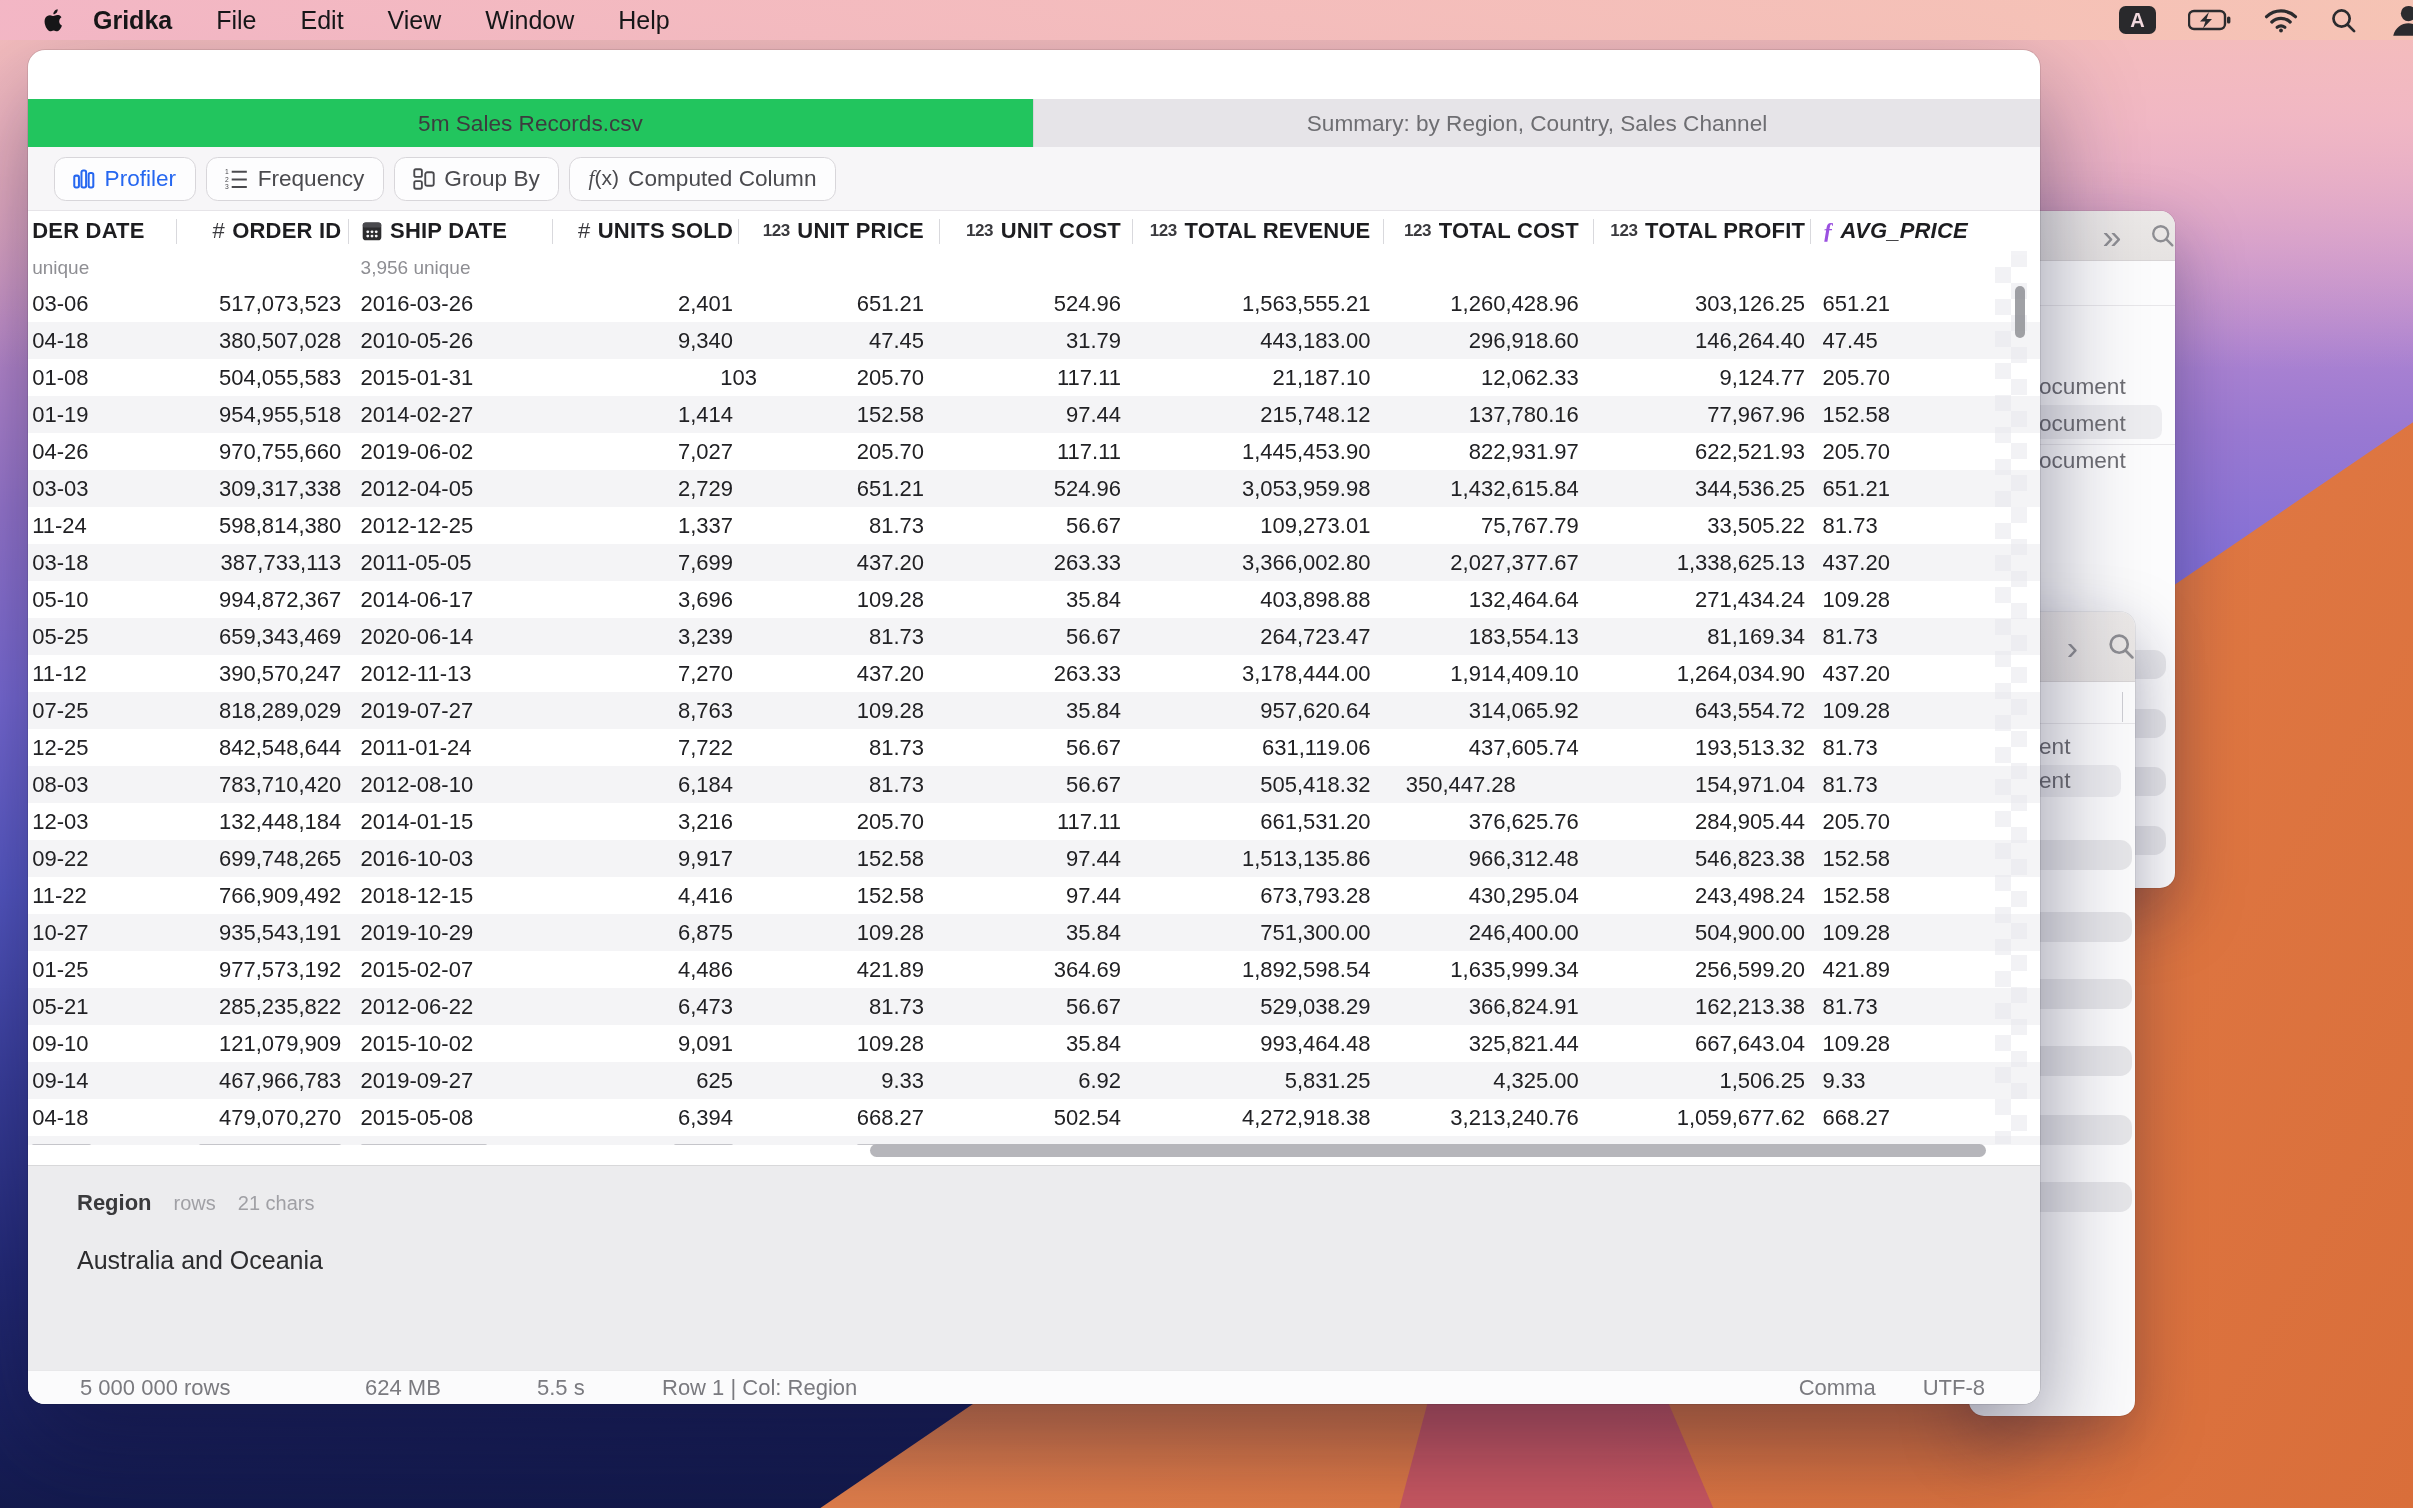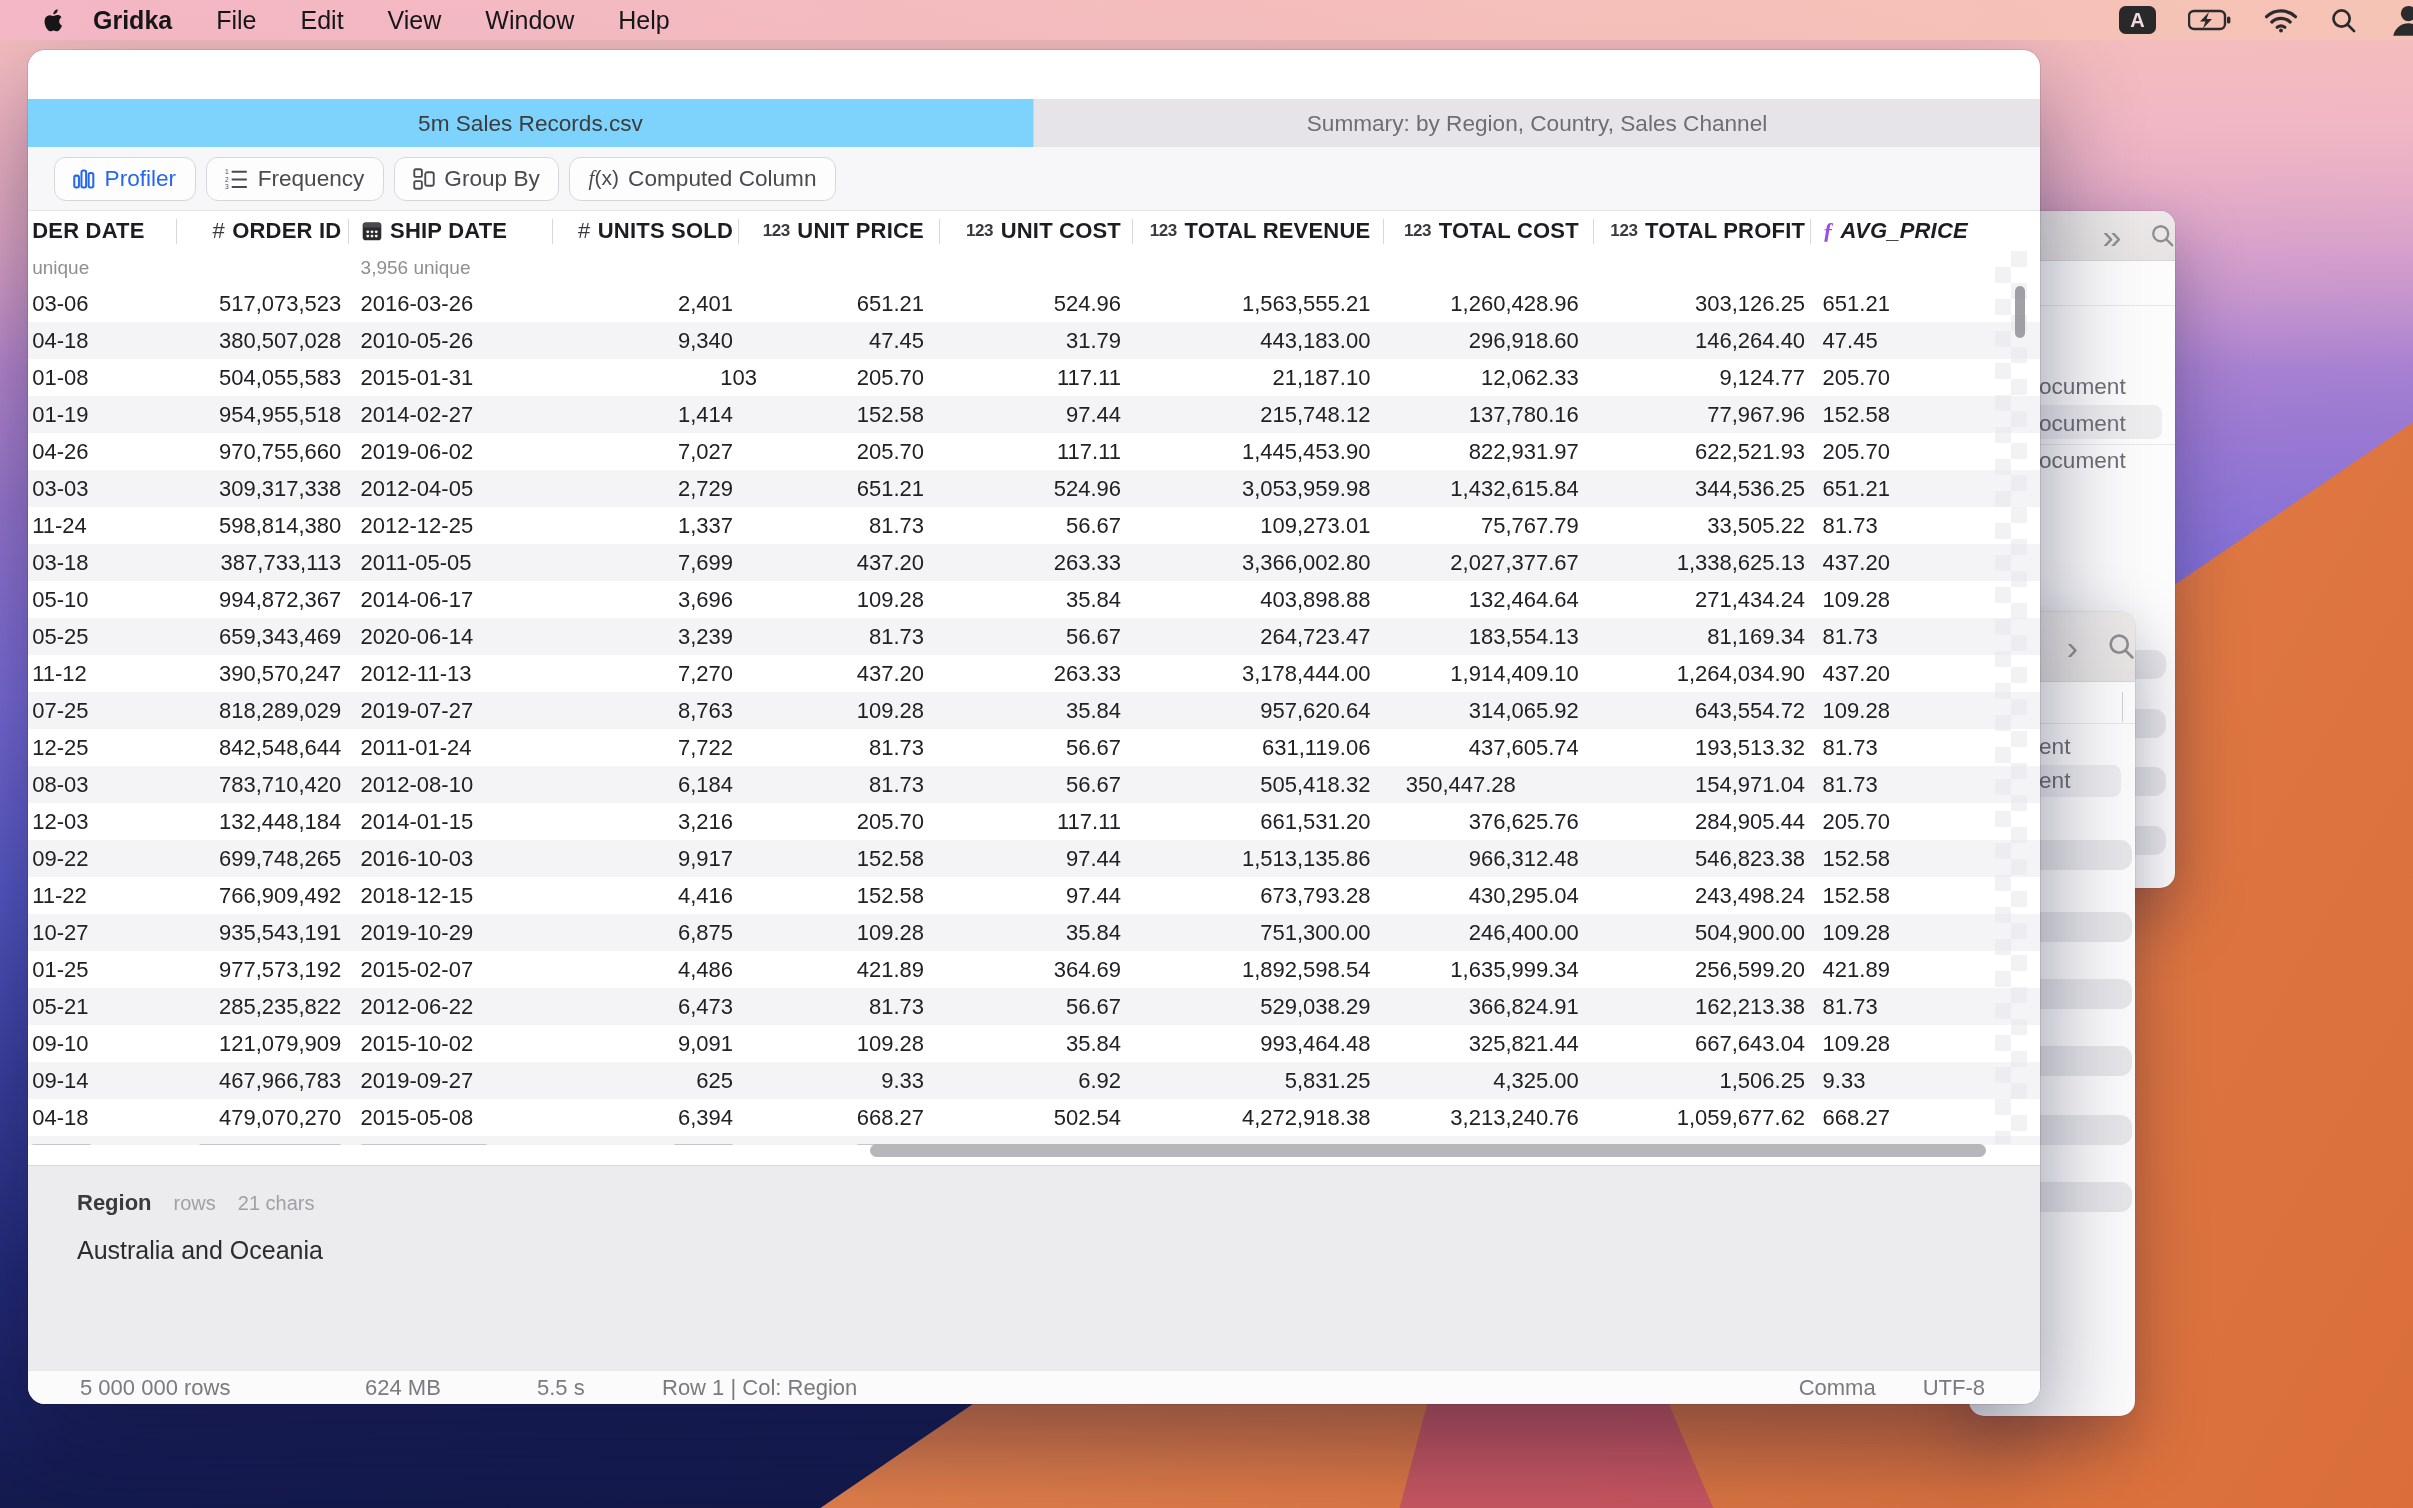--- a/index.html
+++ b/index.html
@@ -49,21 +49,21 @@
   #titlebar{left:0;top:0;width:100%;height:49px;background:#f5f3f6;}
   .tl{position:absolute;top:29px;width:18.4px;height:18.4px;border-radius:50%;box-shadow:inset 0 0 0 0.8px rgba(0,0,0,.12);}
   #tl-close{left:39px;background:#ee6a5f;}
   #tl-min{left:74px;background:#f5bd4f;}
   #tl-zoom{left:108px;background:#61c354;}
   #window-title{left:0;top:0;width:100%;height:49px;display:flex;align-items:center;justify-content:center;
     font-size:25px;font-weight:700;color:#3c3c3e;}
 
   #tabbar{left:0;top:49px;width:100%;height:49px;background:#e6e4e8;}
   .tab{position:absolute;top:0;height:49px;display:flex;align-items:center;justify-content:center;font-size:22.6px;}
-  #tab-active{left:0;width:1005px;background:#7dd3fc;color:#3c3c3e;border-right:0.8px solid #d6d4d8;}
+  #tab-active{left:0;width:1005px;background:#22c55e;color:#3c3c3e;border-right:0.8px solid #d6d4d8;}
   #tab-inactive{left:1006px;width:1006px;color:#6e6e72;border-bottom:0.8px solid #dcdadd;}
 
   #toolbar{left:0;top:97px;width:100%;height:64px;background:#f7f6f8;border-bottom:0.8px solid #e6e4e8;
     display:flex;align-items:center;gap:10px;padding-left:26px;box-sizing:border-box;}
   .tbtn{height:44px;display:inline-flex;align-items:center;gap:9.2px;padding:0 18.4px;background:#fdfdfe;
     border:0.8px solid #d8d6da;border-radius:11.7px;font-size:22.6px;color:#4a4a4e;}
   .tbtn.active{color:#2667f0;}
   .fx-ic{font-size:21px;color:#4a4a4e;} .fx-ic i{font-family:"Liberation Serif",serif;}
 
   
@@ -90,21 +90,21 @@
                      linear-gradient(45deg,#e9e9ee 25%,transparent 25%,transparent 75%,#e9e9ee 75%);
     background-size:32px 32px;background-position:0 0,16px 16px;}
   #vscroll{left:1987px;top:236px;width:10px;height:52px;background:#8f9095;border-radius:5px;opacity:.85;}
   #hscroll{left:842px;top:1094px;width:1116px;height:13.4px;background:#b6b6bb;border-radius:6.7px;}
 
   
   #detail{left:0;top:1115px;width:100%;height:205px;background:#ececee;border-top:0.8px solid #d8d8da;}
   #detail .line1{position:absolute;left:49px;top:23.5px;display:flex;align-items:baseline;gap:22px;}
   #detail .cname{font-size:22px;font-weight:700;color:#3a3a3c;}
   #detail .cmeta{font-size:20px;color:#a0a0a5;}
-  #detail .cval{position:absolute;left:49px;top:70px;font-size:25px;color:#2c2c2e;}
+  #detail .cval{position:absolute;left:49px;top:80px;font-size:25px;color:#2c2c2e;}
   #statusbar{left:0;top:1320px;width:100%;height:34px;background:#fbfbfc;border-top:0.8px solid #e8e8ea;}
   .sitem{position:absolute;top:0;height:34px;display:flex;align-items:center;font-size:22px;color:#7a7a7f;white-space:nowrap;}
   #status-right{position:absolute;right:55px;top:0;height:34px;display:flex;align-items:center;gap:47px;font-size:22px;color:#7a7a7f;}
 
   svg{display:block;}
 </style>
 </head>
 <body>
 
 <div class="abs" id="wallpaper"></div>

